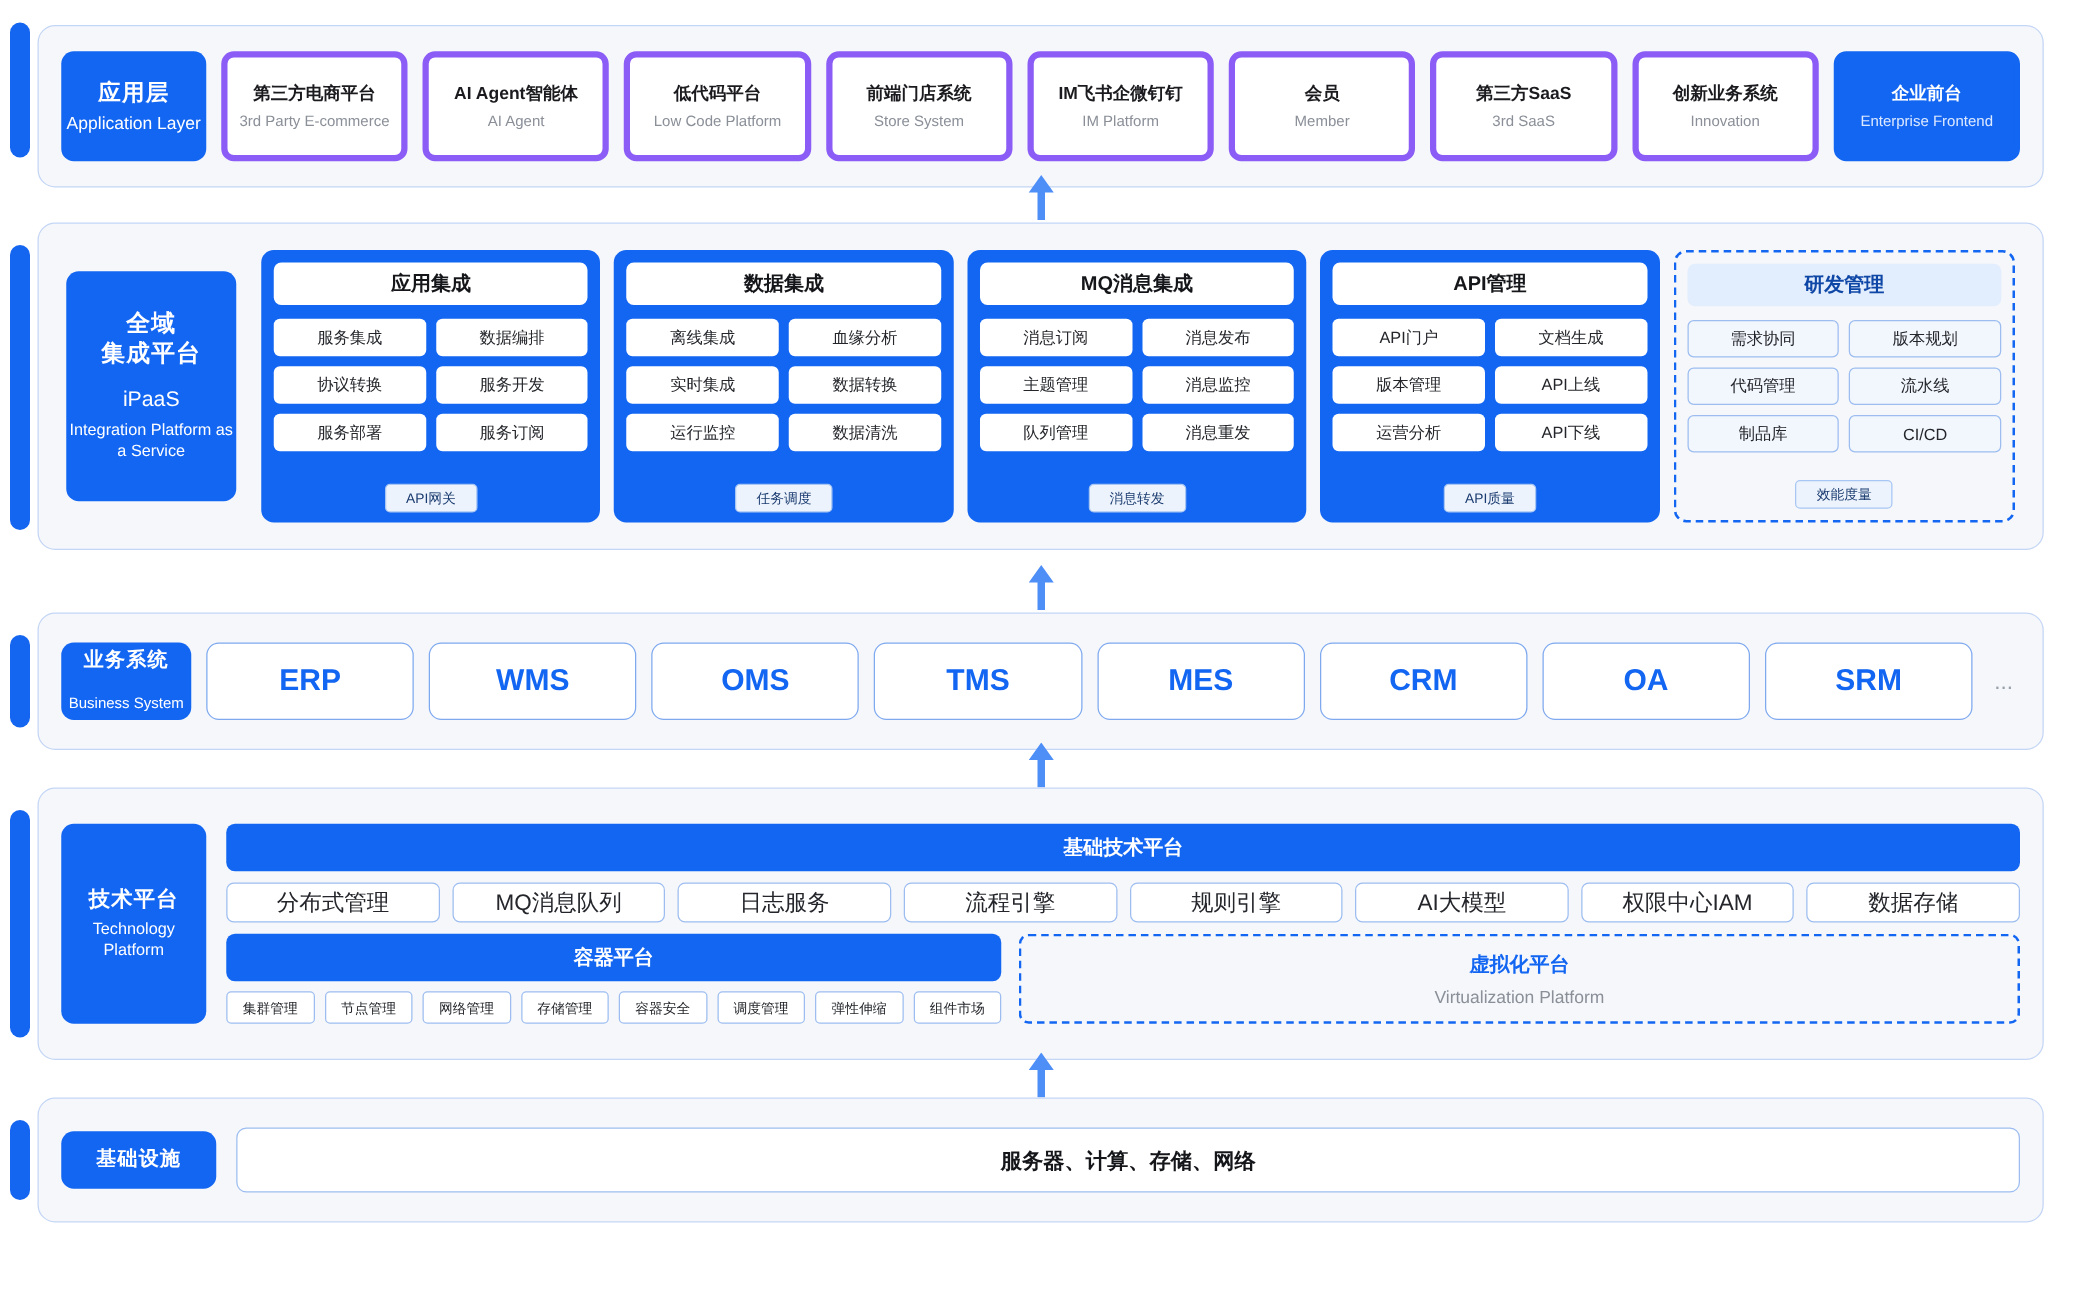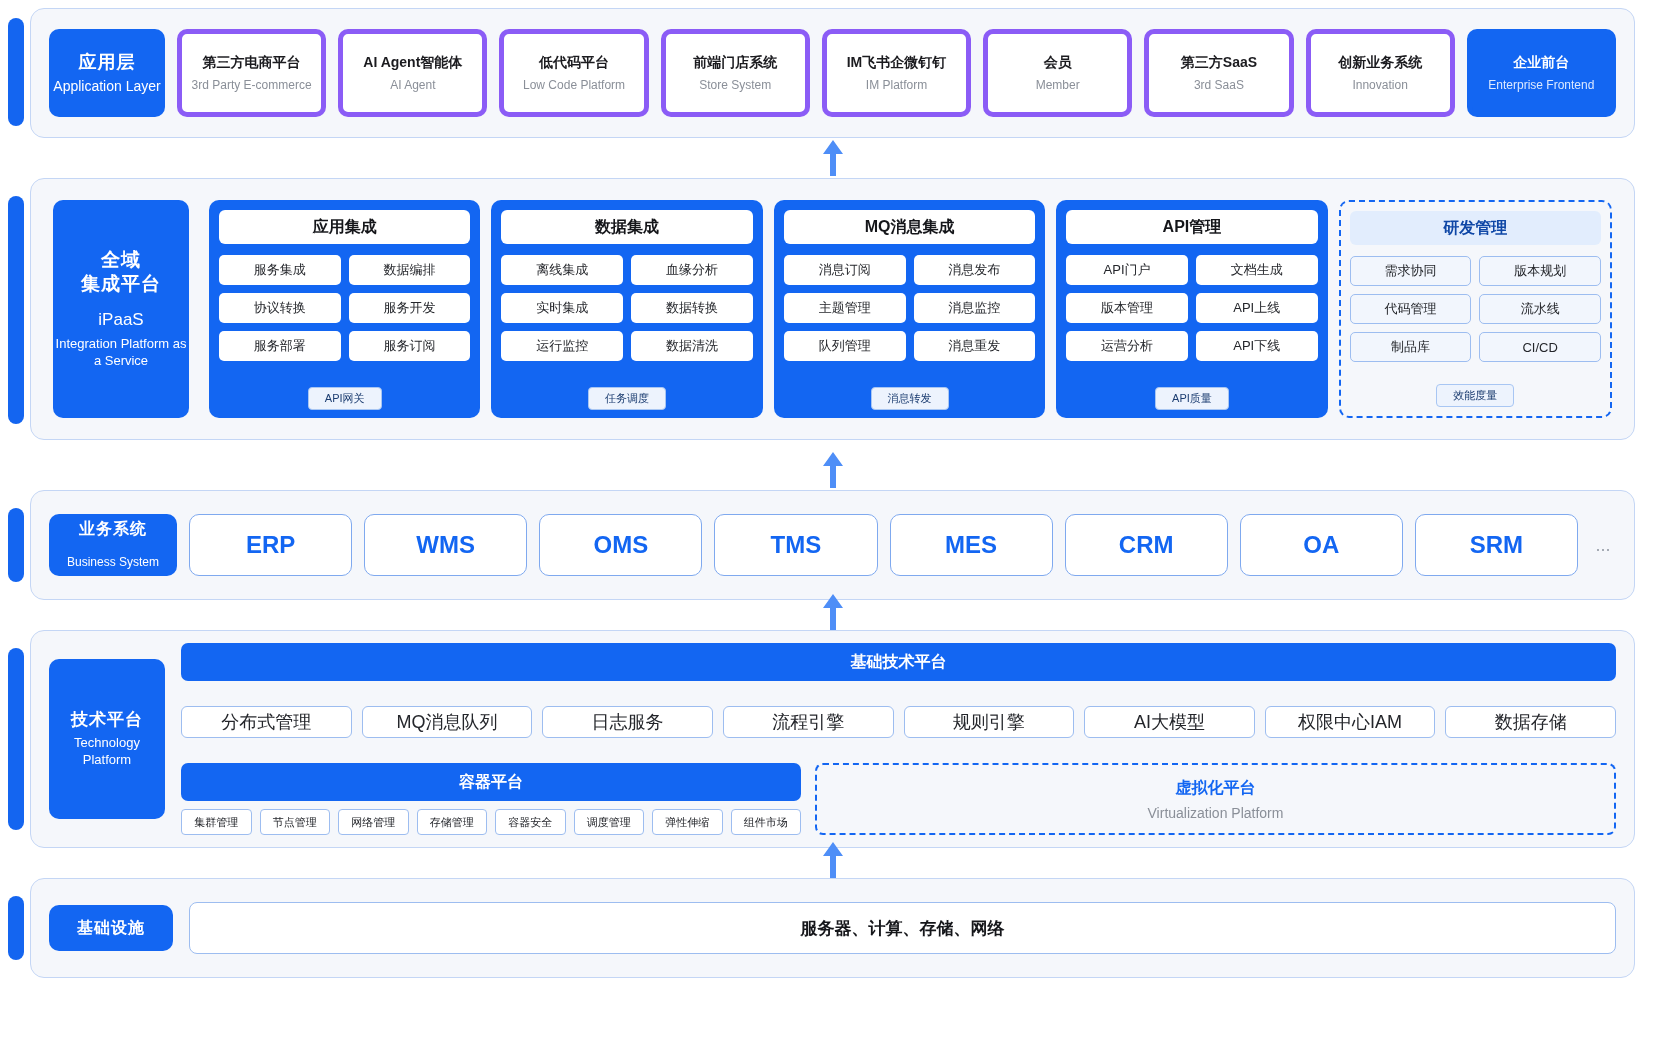--- a/index.html
+++ b/index.html
@@ -31,21 +31,21 @@
     border-radius: 10px;
     display: flex; flex-direction: column;
     align-items: center; justify-content: center;
     text-align: center;
     flex: none;
   }
   .layer-title .cn { font-size: 18px; font-weight: bold; line-height: 1.25; letter-spacing: 1px; }
   .layer-title .en { font-size: 14px; font-weight: normal; line-height: 1.3; margin-top: 4px; }
 
   
-  .app-layer { top: 8px; height: 130px; display: flex; align-items: center; padding: 0 18px; gap: 12px; }
+  .app-layer { top: 20px; height: 130px; display: flex; align-items: center; padding: 0 18px; gap: 12px; }
   .app-layer .layer-title { width: 116px; height: 88px; }
   .app-cards { display: flex; gap: 12px; flex: 1; }
   .app-card {
     flex: 1;
     height: 88px;
     background: #ffffff;
     border: 5px solid #8b5cf6;
     border-radius: 10px;
     display: flex; flex-direction: column;
     align-items: center; justify-content: center;
@@ -53,21 +53,21 @@
     padding: 4px 4px;
   }
   .app-card .cn { font-size: 14px; font-weight: bold; color: #1b1b1f; line-height: 1.3; }
   .app-card .en { font-size: 12px; color: #8a8f98; line-height: 1.35; margin-top: 5px; }
   .app-card.accent { background: #1366f2; border-color: #1366f2; }
   .app-card.accent .cn { color: #ffffff; }
   .app-card.accent .en { color: #dce9ff; }
 
   
   .ipaas-layer { top: 178px; height: 262px; display: flex; align-items: center; padding: 0 22px; gap: 20px; }
-  .ipaas-layer .layer-title { width: 136px; height: 218px; }
+  .ipaas-layer .layer-title { width: 136px; height: 184px; }
   .ipaas-layer .layer-title .cn { font-size: 19px; }
   .ipaas-layer .layer-title .sub { font-size: 17px; margin-top: 14px; font-weight: normal; }
   .ipaas-layer .layer-title .en { font-size: 13px; margin-top: 6px; }
 
   .pillars { display: flex; gap: 11px; flex: 1; }
   .pillar {
     flex: 1;
     background: #1366f2;
     border-radius: 10px;
     padding: 10px 10px 8px 10px;
@@ -104,41 +104,41 @@
     background: #edf3fd;
     border: 1px solid #a8c6f3;
     border-radius: 4px;
     font-size: 11px; color: #1b3c70;
     padding: 3px 16px;
     white-space: nowrap;
   }
 
   
   .biz-layer { top: 490px; height: 110px; display: flex; align-items: center; padding: 0 18px; gap: 12px; }
-  .biz-layer .layer-title { width: 128px; height: 62px; align-items: center; }
+  .biz-layer .layer-title { width: 104px; height: 62px; align-items: center; }
   .biz-layer .layer-title .cn { font-size: 16px; }
   .biz-layer .layer-title .en { font-size: 12px; margin-top: 16px; }
   .biz-cards { display: flex; gap: 12px; flex: 1; align-items: center; }
   .biz-card {
     flex: 1;
     height: 62px;
     background: #ffffff;
     border: 1px solid #7fa9ef;
     border-radius: 10px;
     display: flex; align-items: center; justify-content: center;
     font-size: 24px; font-weight: bold; color: #1366f2;
   }
   .biz-ellipsis { font-size: 18px; color: #9aa0aa; width: 26px; text-align: center; flex: none; }
 
   
   .tech-layer { top: 630px; height: 218px; display: flex; align-items: center; padding: 0 18px; gap: 16px; }
   .tech-layer .layer-title { width: 116px; height: 160px; }
   .tech-layer .layer-title .cn { font-size: 17px; }
   .tech-layer .layer-title .en { font-size: 13px; margin-top: 4px; }
-  .tech-right { flex: 1; display: flex; flex-direction: column; gap: 25px; }
+  .tech-right { flex: 1; display: flex; flex-direction: column; gap: 9px; }
   .banner {
     background: #1366f2; color: #ffffff;
     border-radius: 7px; height: 38px;
     display: flex; align-items: center; justify-content: center;
     font-size: 16px; font-weight: bold;
   }
   .tech-chips { display: flex; gap: 10px; }
   .tech-chip {
     flex: 1; height: 32px;
     background: #ffffff;

